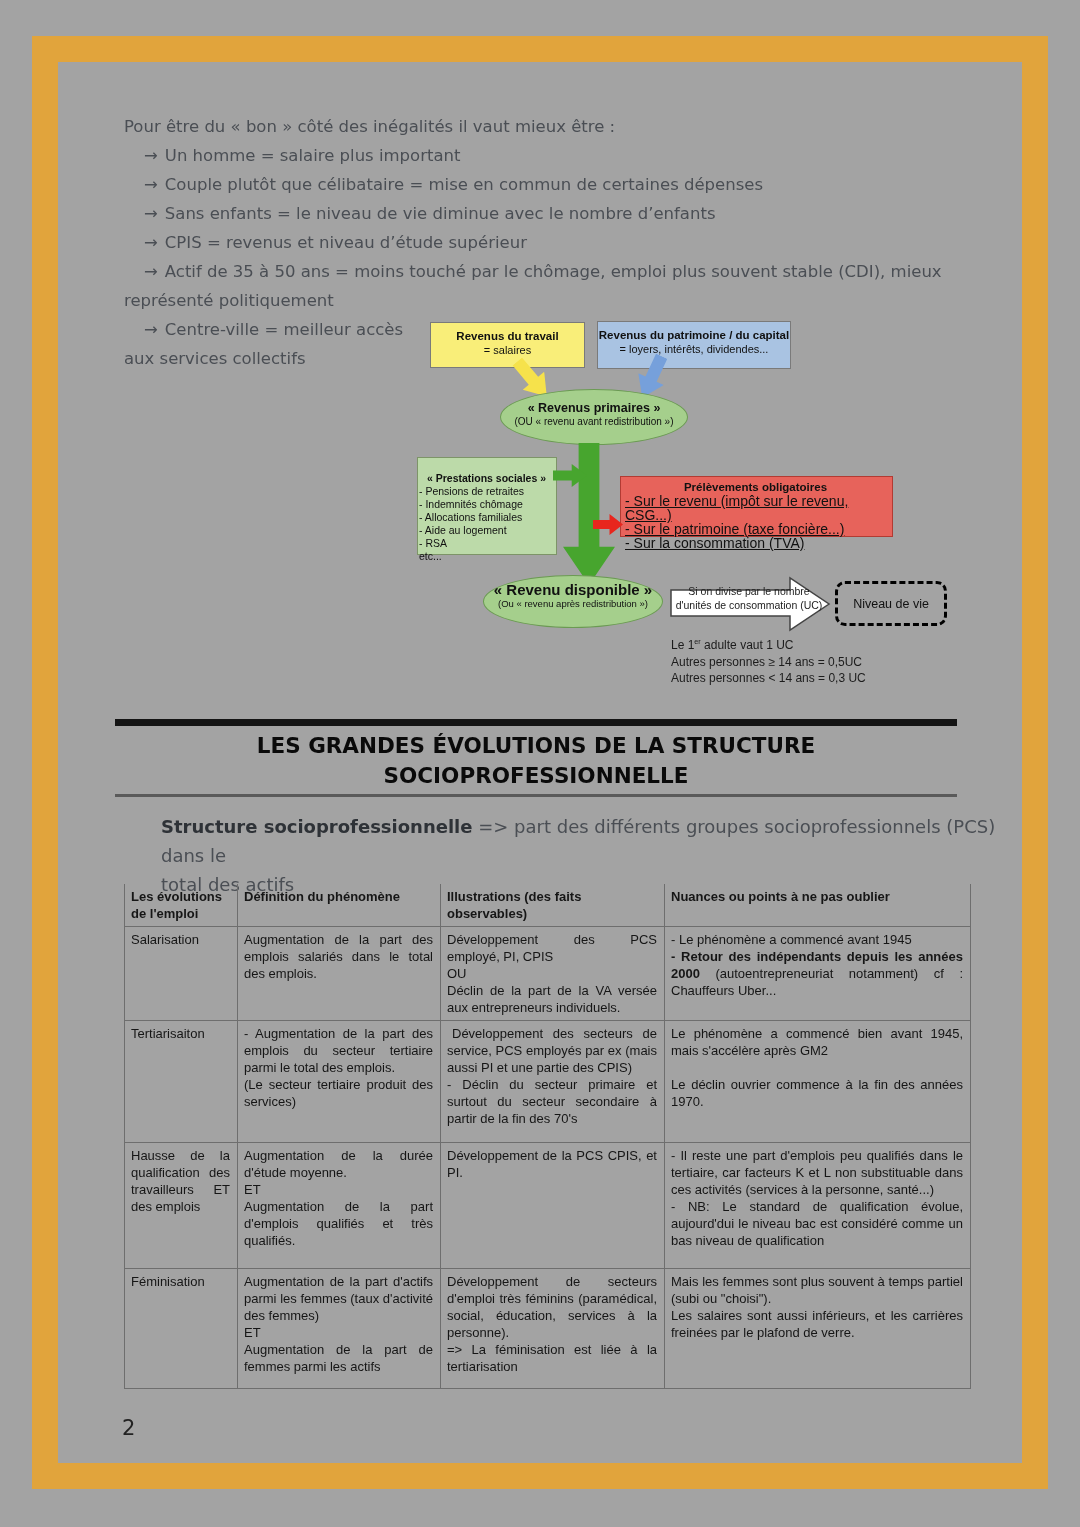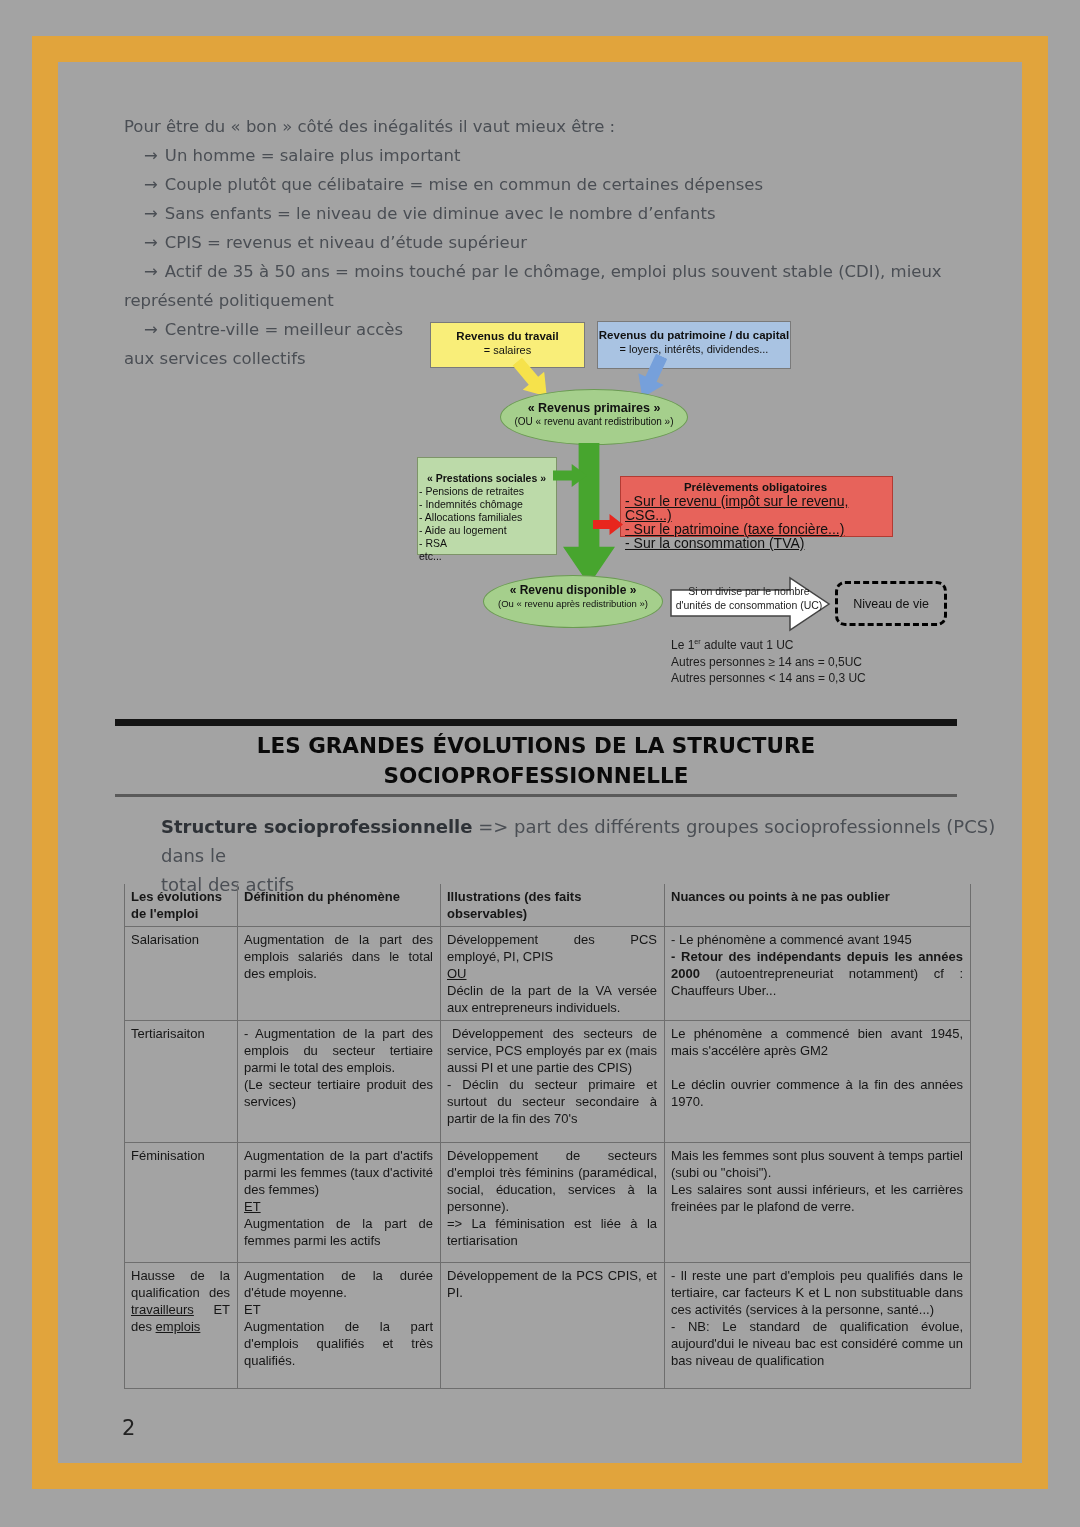--- a/index.html
+++ b/index.html
@@ -30,21 +30,21 @@
                      text-align:left; padding:14px 2px 0 1px; }
   .lightgreen .dbox-title { text-align:center; font-size:10.5px; line-height:13px; }
   .lightgreen .ditem { font-size:10.5px; line-height:12.9px; }
   .dbox.red { background:var(--redBox,#E7635B); border-color:#b23b33;
               text-align:left; padding:3px 6px 0 4px; }
   .red .dbox-title { text-align:center; font-size:11.5px; line-height:14px; }
   .red .ditem { font-size:14px; line-height:14px;text-decoration:underline; }
   .ellipse { position:absolute; background:var(--greenEllipse,#A5CF8C);
              border:1.5px solid #6b9a53; border-radius:50%; text-align:center; }
   .e1 { padding-top:11px; } .e1 .dbox-title { font-size:12.5px; } .e1 .dbox-sub { font-size:10px; }
-  .e2 { padding-top:7px; }  .e2 .dbox-title { font-size:12px;text-align:center; }  .e2 .dbox-sub { font-size:9.5px; }
+  .e2 { padding-top:7px; }  .e2 .dbox-title { font-size:15px;text-align:center; }  .e2 .dbox-sub { font-size:9.5px; }
   .barrow { position:absolute; }
   .r-arrow { clip-path:polygon(0 28%,55% 28%,55% 0,100% 50%,55% 100%,55% 72%,0 72%); }
   .d-arrow { clip-path:polygon(30% 0,70% 0,70% 73%,100% 73%,50% 100%,0 73%,30% 73%); }
   .fill-green { background:var(--greenArrow,#47A52E); }
   .fill-red { background:var(--redArrow,#E8261D); }
   .fill-yellow { background:var(--yellowArrow,#F6E24B); }
   .fill-blue { background:var(--blueArrow,#76A0DB); }
   .white-arrow-svg { position:absolute; left:255px; top:257px; }
   .white-arrow-text { position:absolute; left:258px; top:266px; width:152px;
                       text-align:center; font-size:10.5px; line-height:14px; color:#222; }
@@ -66,21 +66,21 @@
   .subtitle .term { font-weight:bold; color:#2e3237; }
 
   
   .evo-table { position:absolute; left:124px; top:884px; width:846px; border-collapse:collapse;
                table-layout:fixed; font-family:"Liberation Sans",sans-serif; font-size:13px; color:#161616; }
   .evo-table th, .evo-table td { border:1px solid #6e6e6e; vertical-align:top;
                padding:4px 7px 4px 6px; line-height:17px; }
   .evo-table thead th { border-top:none; text-align:left; font-weight:bold; }
   .evo-table td { text-align:justify; }
   .spread { text-align:justify; text-align-last:justify; }
-  .u { text-decoration:underline; }
+  .u { }
   .gap-top { margin-top:17px; }
   .ind2 { text-indent:5px; }
 
   .page-num { position:absolute; left:122px; top:1416px; font-size:21px; color:#222; }
 </style>
 </head>
 <body>
 
 <div class="canvas">
   <div class="frame"></div>
@@ -208,46 +208,46 @@
         </td>
         <td>
           <div class="ind2">Développement des secteurs de service, PCS employés par ex (mais aussi PI et une partie des CPIS)</div>
           <div>- Déclin du secteur primaire et surtout du secteur secondaire à partir de la fin des 70's</div>
         </td>
         <td>
           <div>Le phénomène a commencé bien avant 1945, mais s'accélère après GM2</div>
           <div class="gap-top">Le déclin ouvrier commence à la fin des années 1970.</div>
         </td>
       </tr>
+      <tr style="height:126px;">
+        <td><span>Hausse de la qualification des </span><span class="u">travailleurs</span><span> ET des </span><span class="u">emplois</span></td>
+        <td>
+          <div>Augmentation de la durée d'étude moyenne.</div>
+          <div>ET</div>
+          <div>Augmentation de la part d'emplois qualifiés et très qualifiés.</div>
+        </td>
+        <td>Développement de la PCS CPIS, et PI.</td>
+        <td>
+          <div>- Il reste une part d'emplois peu qualifiés dans le tertiaire, car facteurs K et L non substituable dans ces activités (services à la personne, santé...)</div>
+          <div>- NB: Le standard de qualification évolue, aujourd'dui le niveau bac est considéré comme un bas niveau de qualification</div>
+        </td>
+      </tr>
       <tr style="height:120px;">
         <td>Féminisation</td>
         <td>
           <div>Augmentation de la part d'actifs parmi les femmes (taux d'activité des femmes)</div>
           <div><span class="u">ET</span></div>
           <div>Augmentation de la part de femmes parmi les actifs</div>
         </td>
         <td>
           <div>Développement de secteurs d'emploi très féminins (paramédical, social, éducation, services à la personne).</div>
           <div>=&gt; La féminisation est liée à la tertiarisation</div>
         </td>
         <td>
           <div>Mais les femmes sont plus souvent à temps partiel (subi ou "choisi").</div>
           <div>Les salaires sont aussi inférieurs, et les carrières freinées par le plafond de verre.</div>
         </td>
       </tr>
-      <tr style="height:126px;">
-        <td><span>Hausse de la qualification des </span><span class="u">travailleurs</span><span> ET des </span><span class="u">emplois</span></td>
-        <td>
-          <div>Augmentation de la durée d'étude moyenne.</div>
-          <div>ET</div>
-          <div>Augmentation de la part d'emplois qualifiés et très qualifiés.</div>
-        </td>
-        <td>Développement de la PCS CPIS, et PI.</td>
-        <td>
-          <div>- Il reste une part d'emplois peu qualifiés dans le tertiaire, car facteurs K et L non substituable dans ces activités (services à la personne, santé...)</div>
-          <div>- NB: Le standard de qualification évolue, aujourd'dui le niveau bac est considéré comme un bas niveau de qualification</div>
-        </td>
-      </tr>
     </tbody>
   </table>
 
   <div class="page-num">2</div>
 </div>
 
 </body></html>

